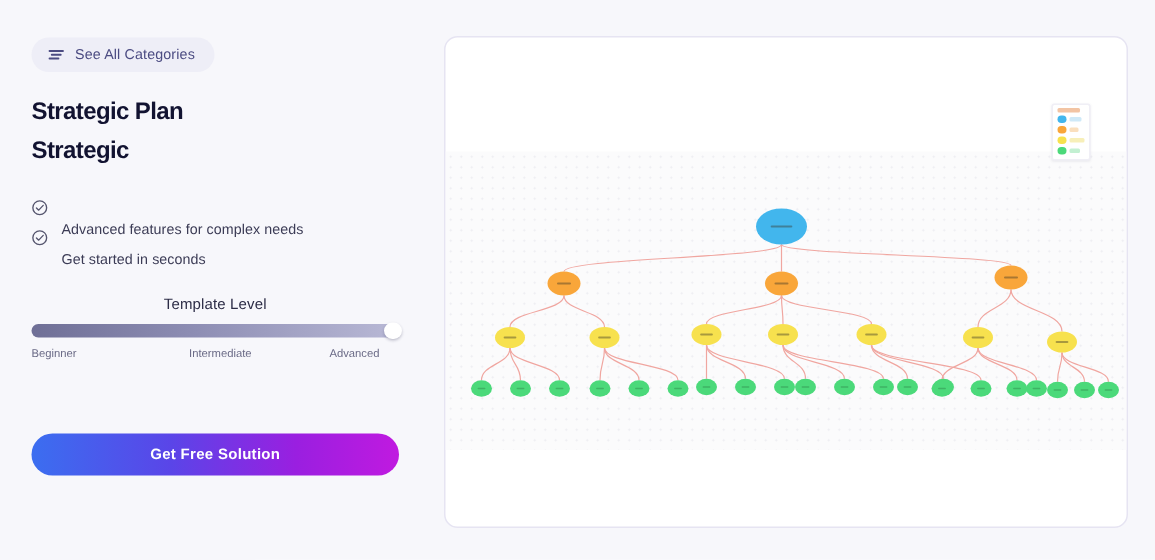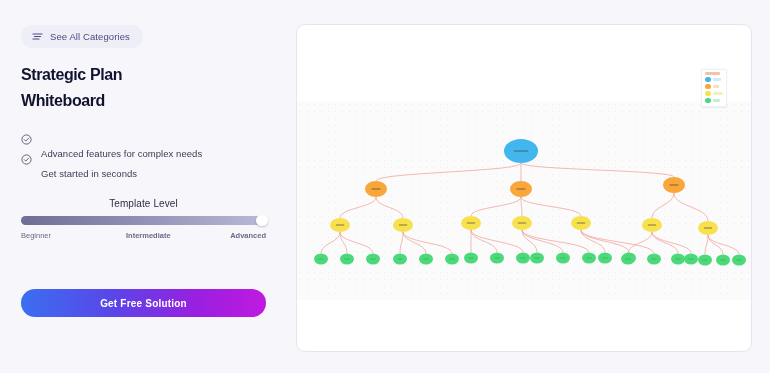--- a/index.html
+++ b/index.html
@@ -110,22 +110,22 @@
     cursor: grab;
   }
   #slider-scale {
     position: relative;
     margin-top: 6px;
     height: 11px;
     font-size: 7.5px;
     color: #6a6a86;
   }
   #slider-scale .s-beg { position: absolute; left: 0; }
-  #slider-scale .s-int { position: absolute; left: 105px; font-weight: bold; }
-  #slider-scale .s-adv { position: absolute; right: 0; font-weight: bold; }
+  #slider-scale .s-int { position: absolute; left: 105px; }
+  #slider-scale .s-adv { position: absolute; right: 13px; }
 
   #cta-button {
     position: absolute;
     left: 21px; top: 253px;
     width: 245px; height: 28px;
     border: none;
     border-radius: 14px;
     background: linear-gradient(90deg, #3b6ef0 0%, #5a45e8 38%, #9a1fe0 72%, #c01ae0 100%);
     color: #ffffff;
     font-size: 10px;
@@ -204,21 +204,21 @@
           <line x1="1" y1="2" x2="10" y2="2" stroke="#4b4b82" stroke-width="1.2" stroke-linecap="round"></line>
           <line x1="2.5" y1="4.5" x2="8.5" y2="4.5" stroke="#4b4b82" stroke-width="1.2" stroke-linecap="round"></line>
           <line x1="1" y1="7" x2="7" y2="7" stroke="#4b4b82" stroke-width="1.2" stroke-linecap="round"></line>
         </svg>
       </span>
       <span class="cat-label">See All Categories</span>
     </button>
 
     <h1 id="page-title">
       <span class="title-line">Strategic Plan</span>
-      <span class="title-line">Whiteboard</span>
+      <span class="title-line">Strategic</span>
     </h1>
 
     <ul id="feature-list">
       <li class="feature-item">
         <span class="check-icon">
           <svg width="11" height="11" viewBox="0 0 11 11">
             <circle cx="5.5" cy="5.5" r="4.6" fill="none" stroke="#55556e" stroke-width="0.9"></circle>
             <path d="M3.3 5.6 L4.8 7.1 L7.8 3.9" fill="none" stroke="#55556e" stroke-width="0.9" stroke-linecap="round" stroke-linejoin="round"></path>
           </svg>
         </span>

